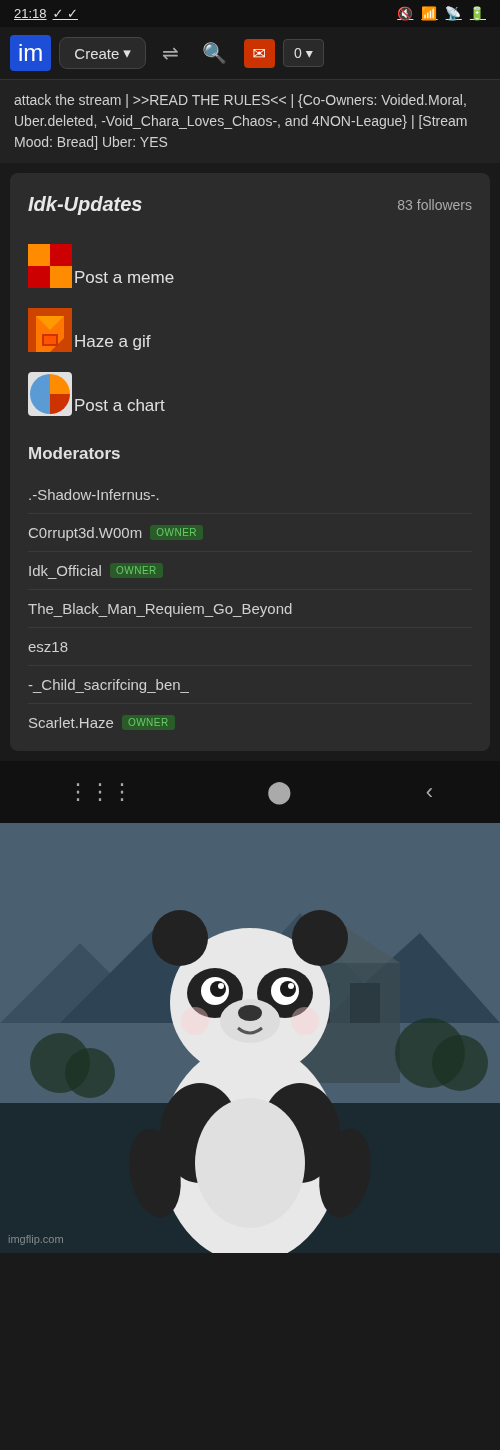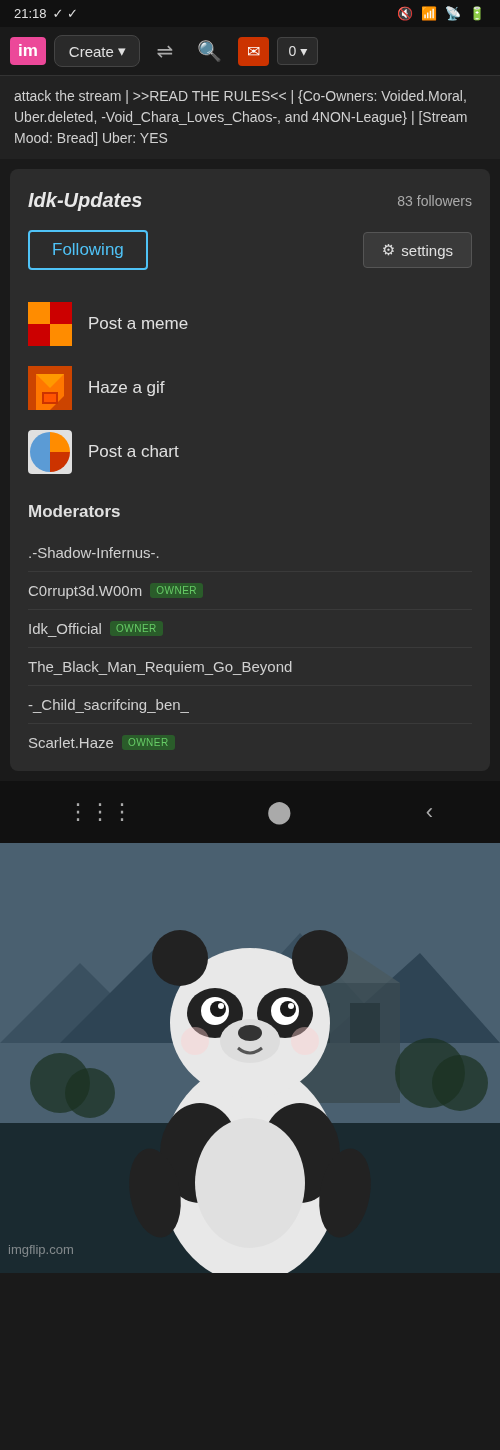--- a/index.html
+++ b/index.html
@@ -14,38 +14,39 @@
 
     
     .status-bar {
       background: #111;
       display: flex;
       justify-content: space-between;
       align-items: center;
       padding: 6px 14px;
       font-size: 13px;
       color: #e0e0e0;
+      text-decoration: underline;
     }
     .status-left { display: flex; gap: 6px; align-items: center; }
     .status-right { display: flex; gap: 8px; align-items: center; font-size: 13px; }
 
     
     .nav-bar {
       background: #1a1a1a;
       display: flex;
       align-items: center;
       padding: 8px 10px;
       gap: 8px;
       border-bottom: 1px solid #333;
     }
     .logo-box {
-      background: #ec4899;
+      background: #1d4ed8;
       color: white;
-      font-weight: bold;
-      font-size: 17px;
+      font-weight: normal;
+      font-size: 24px;
       padding: 4px 8px;
       border-radius: 4px;
     }
     .create-btn {
       background: #2a2a2a;
       color: #e0e0e0;
       border: 1px solid #444;
       border-radius: 8px;
       padding: 6px 14px;
       font-size: 15px;
@@ -138,22 +139,22 @@
       cursor: pointer;
       display: flex;
       align-items: center;
       gap: 6px;
     }
 
     
     .post-options { margin-bottom: 18px; }
     .post-option {
       display: flex;
-      align-items: center;
-      gap: 16px;
+      align-items: flex-end;
+      gap: 2px;
       padding: 10px 0;
       cursor: pointer;
       font-size: 17px;
       color: #e0e0e0;
     }
     .post-icon {
       width: 44px;
       height: 44px;
       border-radius: 4px;
       display: flex;
@@ -222,23 +223,23 @@
       height: 100%;
       background: linear-gradient(180deg, #5a7a8a 0%, #3a5060 20%, #2a3840 40%, #1a2830 60%, #111 100%);
       position: relative;
       display: flex;
       align-items: center;
       justify-content: center;
     }
 
     .imgflip-watermark {
       position: absolute;
-      bottom: 16px;
+      bottom: 8px;
       left: 8px;
-      font-size: 13px;
+      font-size: 11px;
       color: rgba(200,200,200,0.6);
     }
 
     
     .meme-svg { width: 44px; height: 44px; }
     .gif-svg { width: 44px; height: 44px; }
     .chart-svg { width: 44px; height: 44px; }
   </style>
 </head>
 <body>
@@ -277,29 +278,20 @@
   <span>attack the stream | &gt;&gt;READ THE RULES&lt;&lt; | {Co-Owners: Voided.Moral, Uber.deleted, -Void_Chara_Loves_Chaos-, and 4NON-League} | [Stream Mood: Bread] Uber: YES</span>
 </div>
 
 <div class="main-card">
 
   <div class="card-header">
     <span class="stream-name">Idk-Updates</span>
     <span class="followers-count">83 followers</span>
   </div>
 
-  <div class="card-actions">
-    <button class="following-btn">
-      <span>Following</span>
-    </button>
-    <button class="settings-btn">
-      <span>⚙</span>
-      <span>settings</span>
-    </button>
-  </div>
 
   <div class="post-options">
 
     <div class="post-option">
       <div class="post-icon meme-icon">
         <svg class="meme-svg" viewBox="0 0 44 44" xmlns="http://www.w3.org/2000/svg">
           <rect width="22" height="22" fill="#ff8c00"></rect>
           <rect x="22" width="22" height="22" fill="#cc0000"></rect>
           <rect y="22" width="22" height="22" fill="#cc0000"></rect>
           <rect x="22" y="22" width="22" height="22" fill="#ff8c00"></rect>
@@ -349,20 +341,23 @@
 
     <div class="mod-item">
       <span>Idk_Official</span>
       <span class="owner-badge">OWNER</span>
     </div>
 
     <div class="mod-item">
       <span>The_Black_Man_Requiem_Go_Beyond</span>
     </div>
 
+    <div class="mod-item">
+      <span>esz18</span>
+    </div>
 
     <div class="mod-item">
       <span>-_Child_sacrifcing_ben_</span>
     </div>
 
     <div class="mod-item">
       <span>Scarlet.Haze</span>
       <span class="owner-badge">OWNER</span>
     </div>
 

